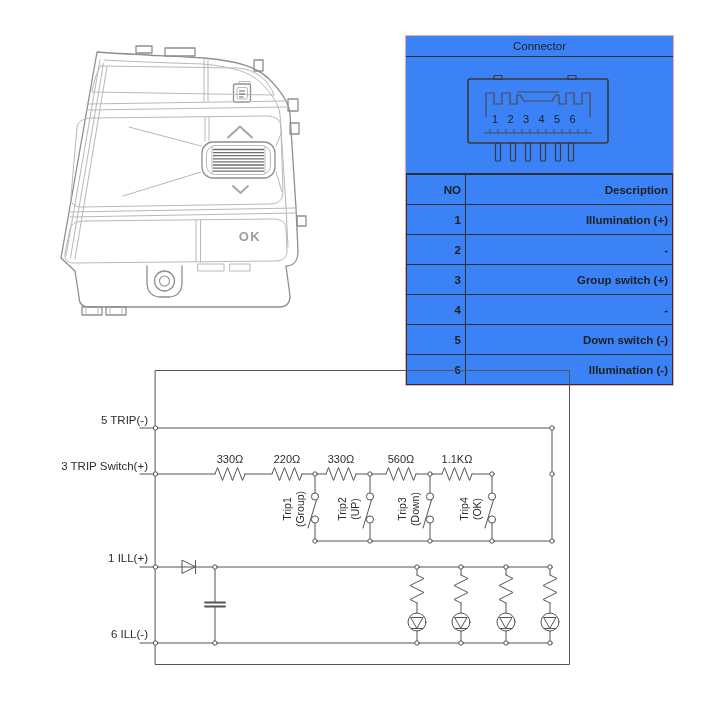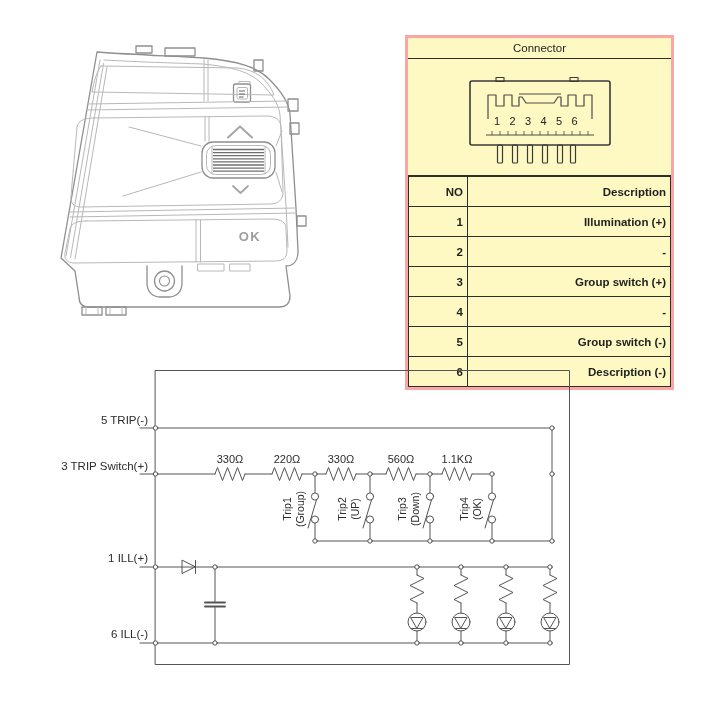--- a/index.html
+++ b/index.html
@@ -2,21 +2,21 @@
 <html><head>
 <meta charset="utf-8">
 <style>
   html,body{margin:0;padding:0;background:#fff;}
   .canvas{position:relative;width:701px;height:701px;background:#ffffff;overflow:hidden;
           font-family:"Liberation Sans",sans-serif;color:#1f1f1f;}
   svg{display:block;}
   .abs{position:absolute;}
 
   
-  .panel{position:absolute;left:405px;top:35px;width:269px;border:3px solid #fca5a5;background:#fef9c3;box-sizing:border-box;}
+  .panel{position:absolute;left:405px;top:35px;width:269px;border:1px solid #fca5a5;background:#3b82f6;box-sizing:border-box;}
   .panel-header{height:20px;line-height:20px;text-align:center;font-size:11.5px;border-bottom:1px solid #2e2e2e;}
   .panel-graphic{height:116px;border-bottom:1px solid #2e2e2e;}
   .pin-table{border-collapse:collapse;width:100%;table-layout:fixed;}
   .pin-table th,.pin-table td{border:1px solid #2e2e2e;height:21px;font-size:11.5px;font-weight:bold;
       text-align:right;vertical-align:middle;padding:4px;}
   .pin-table .col-no{width:50px;}
 
   
   .ctext{font-family:"Liberation Sans",sans-serif;fill:#2b2b2b;}
   .t11{font-size:11.5px;}
@@ -185,25 +185,25 @@
       <tr>
         <td>3</td>
         <td>Group switch (+)</td>
       </tr>
       <tr>
         <td>4</td>
         <td>-</td>
       </tr>
       <tr>
         <td>5</td>
-        <td>Group switch (-)</td>
+        <td>Down switch (-)</td>
       </tr>
       <tr>
         <td>6</td>
-        <td>Description (-)</td>
+        <td>Illumination (-)</td>
       </tr>
     </tbody>
       </table>
   </div>
 
   <svg class="abs" style="left:40px;top:355px" width="545" height="330" viewBox="40 355 545 330">
 
     <g fill="none" stroke-width="1" stroke-linecap="round" stroke-linejoin="round" stroke="#545454">
 
       <rect x="155.5" y="370.5" width="414" height="294"></rect>

